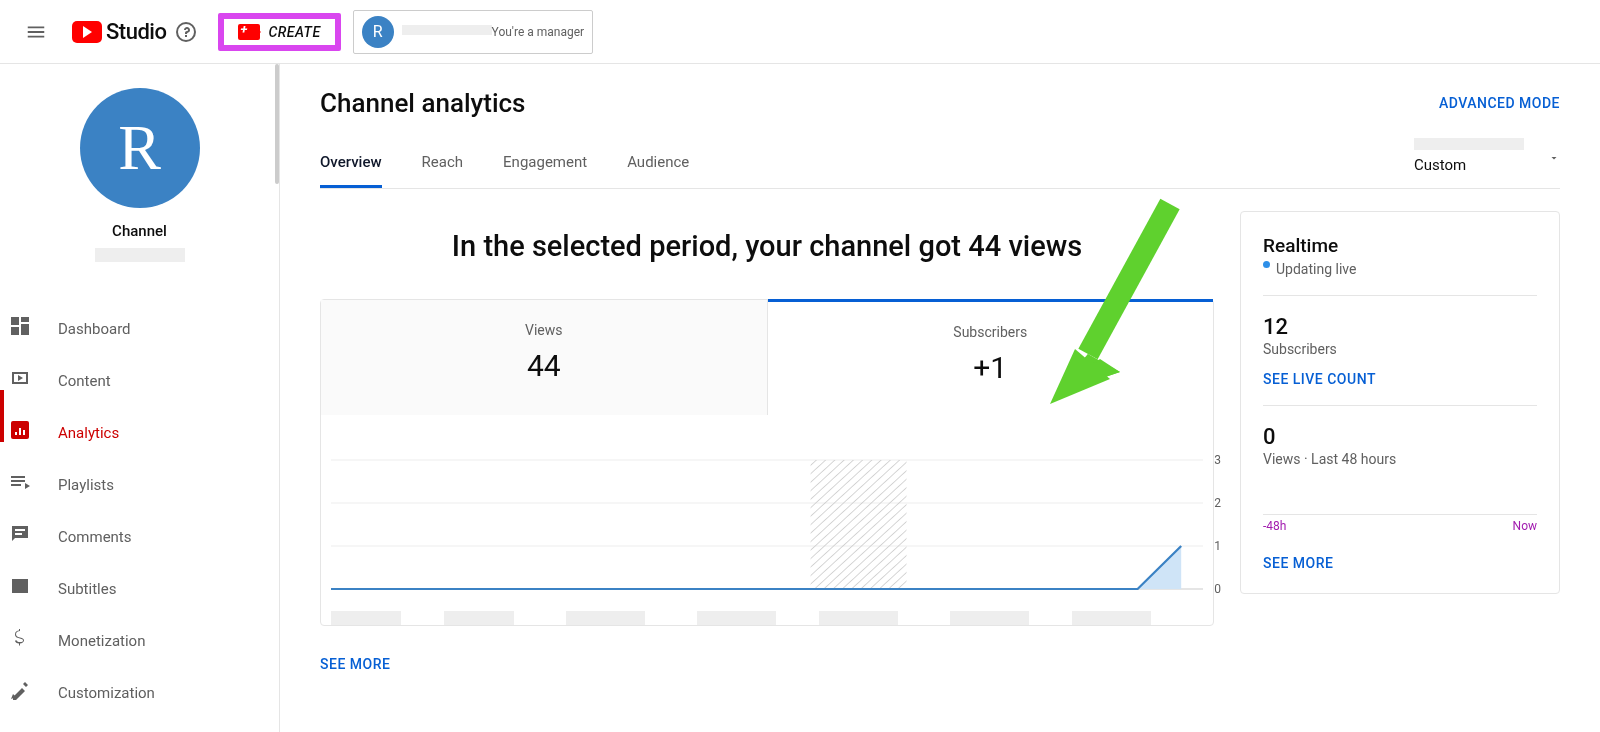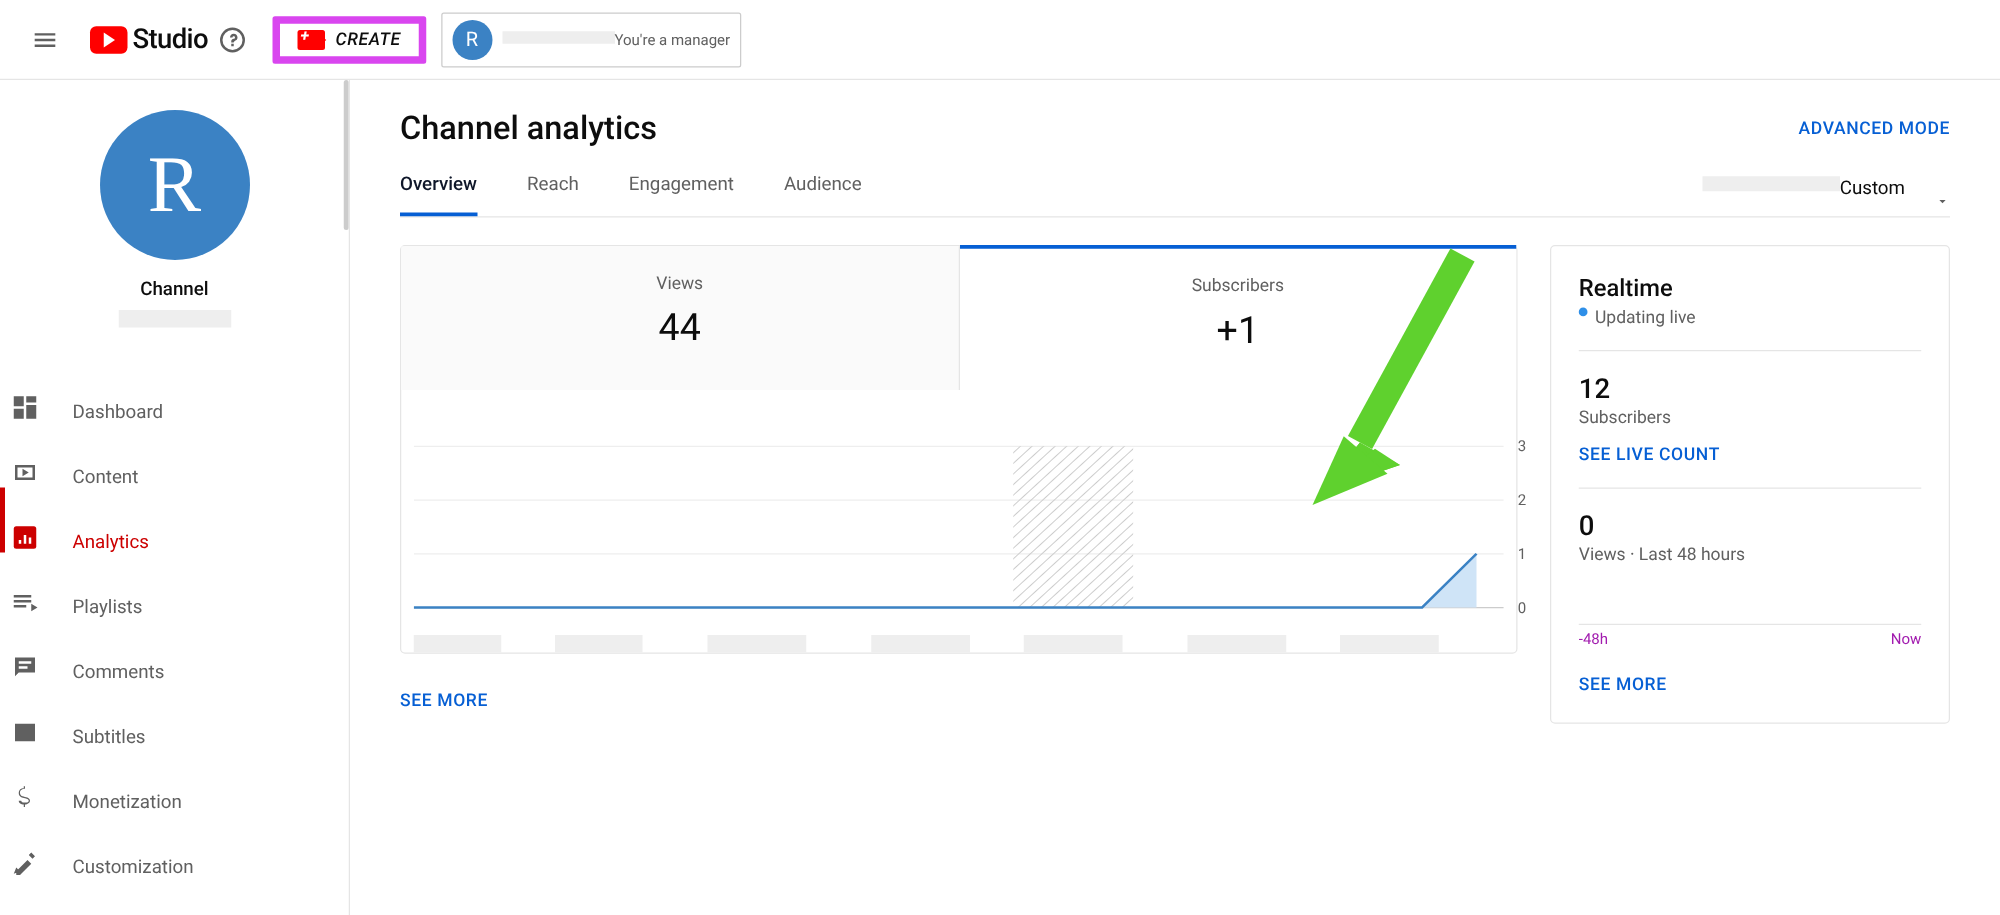--- a/index.html
+++ b/index.html
@@ -42,21 +42,21 @@
 
 
 .main { flex: 1; padding: 24px 40px; overflow-y: auto; position: relative; }
 .page-title-row { display: flex; justify-content: space-between; align-items: center; margin-bottom: 20px; }
 .page-title { font-size: 26px; font-weight: 500; }
 .adv-mode { color: #065fd4; font-size: 14px; font-weight: 500; letter-spacing: 0.5px; cursor: pointer; }
 .tabs-row { display: flex; justify-content: space-between; align-items: flex-end; border-bottom: 1px solid #e5e5e5; }
 .tabs { display: flex; gap: 40px; }
 .tab { font-size: 15px; color: #606060; padding-bottom: 14px; cursor: pointer; border-bottom: 3px solid transparent; }
 .tab.active { color: #0f172a; font-weight: 500; border-bottom-color: #065fd4; }
-.range-selector { display: flex; flex-direction: row; align-items: flex-start; cursor: pointer; padding-bottom: 14px; position: relative; padding-right: 36px; }
+.range-selector { display: flex; flex-direction: column; align-items: flex-start; cursor: pointer; padding-bottom: 14px; position: relative; padding-right: 36px; }
 .redact-range { width: 110px; height: 12px; background: #eee; margin-bottom: 6px; }
 .range-label { font-size: 15px; color: #0d0d0d; }
 .range-arrow { position: absolute; right: 0; top: 14px; }
 
 .content-row { display: flex; gap: 26px; margin-top: 22px; align-items: flex-start; }
 .main-card { flex: 1; }
 .headline { font-size: 29px; font-weight: 500; text-align: center; padding: 18px 0 36px; }
 .metrics-box { border: 1px solid #e5e5e5; border-radius: 4px; }
 .metrics-row { display: flex; }
 .metric { flex: 1; border-right: 1px solid #e5e5e5; text-align: center; padding: 22px 0 30px; cursor: pointer; background: #fafafa; }
@@ -215,20 +215,21 @@
         <span class="range-arrow">
             <svg width="12" height="12" viewBox="0 0 24 24">
               <path fill="#606060" d="M7 10l5 5 5-5z"></path>
             </svg>
           </span>
       </div>
     </div>
 
     <div class="content-row">
       <div class="main-card">
+        <div class="headline">In the selected period, your channel got 44 views</div>
         <div class="metrics-box">
           <div class="metrics-row">
             <div class="metric">
               <div class="metric-label">Views</div>
               <div class="metric-value">44</div>
             </div>
             <div class="metric active">
               <div class="metric-label">Subscribers</div>
               <div class="metric-value">+1</div>
             </div>

